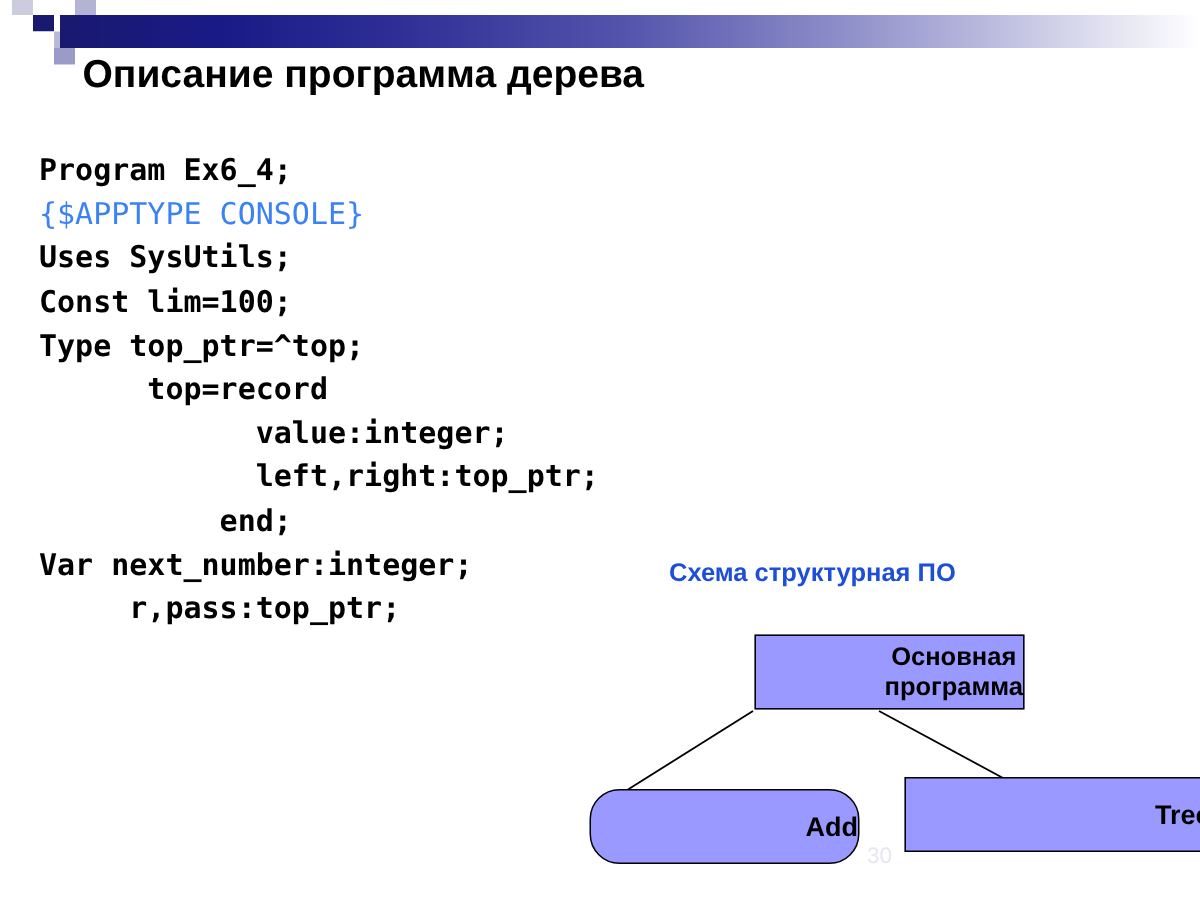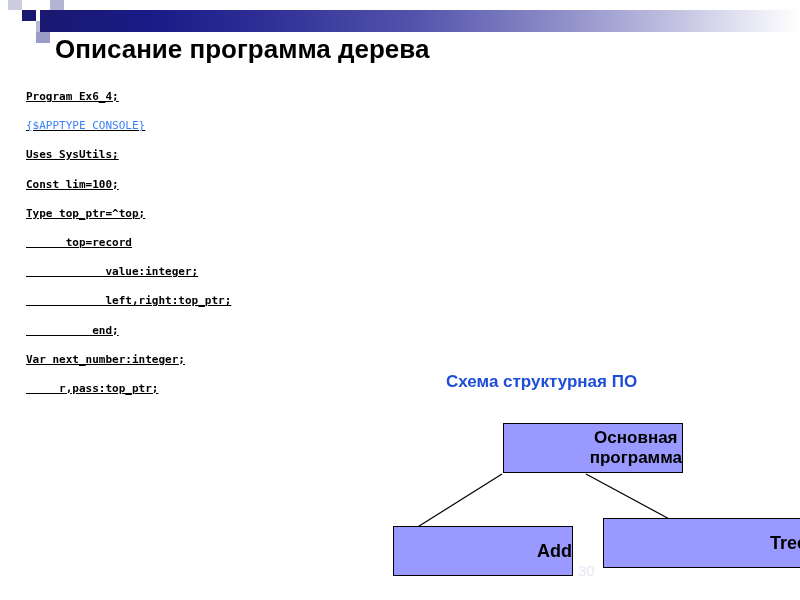--- a/index.html
+++ b/index.html
@@ -61,28 +61,27 @@
     font-weight: bold;
     color: #000000;
     letter-spacing: 0px;
     white-space: nowrap;
   }
 
   
   #code-block {
     position: absolute;
     left: 26px;
-    top: 82px;
+    top: 99px;
     font-family: "DejaVu Sans Mono", "Liberation Mono", monospace;
-    font-size: 11px;
+    font-size: 20px;
     font-weight: bold;
     line-height: 29.2px;
     color: #000000;
     white-space: pre;
-    text-decoration: underline;
   }
   .code-line {
     white-space: pre;
     height: 29.2px;
   }
   .code-line.directive {
     color: #3b82f6;
     font-weight: normal;
   }
 
@@ -123,20 +122,21 @@
     width: 180px;
     height: 50px;
     font-size: 17px;
   }
   #node-add {
     left: 9px;
     top: 161px;
     width: 180px;
     height: 50px;
     font-size: 18px;
+    border-radius: 20px;
   }
   #node-tree {
     left: 219px;
     top: 153px;
     width: 205px;
     height: 50px;
     font-size: 18px;
   }
   #connector-svg {
     position: absolute;

